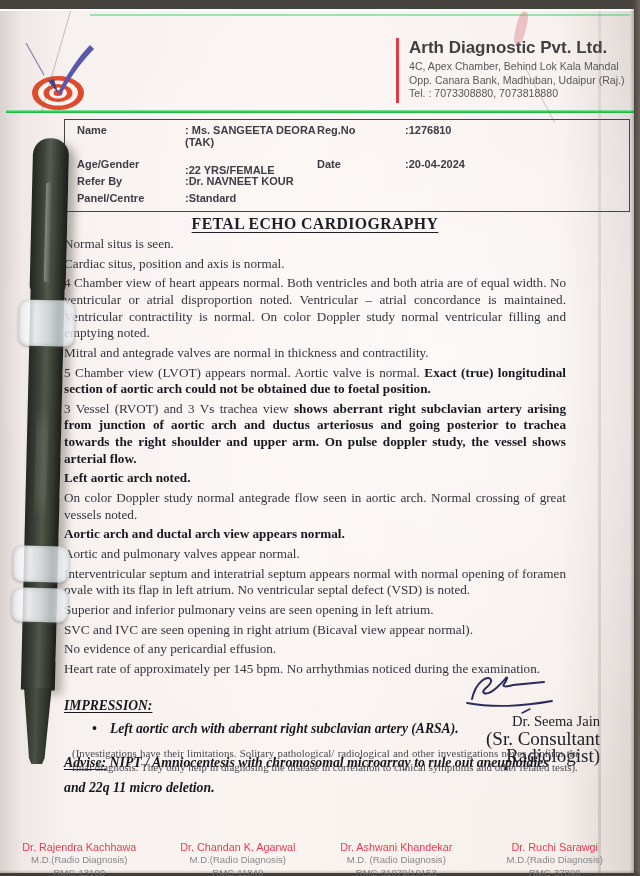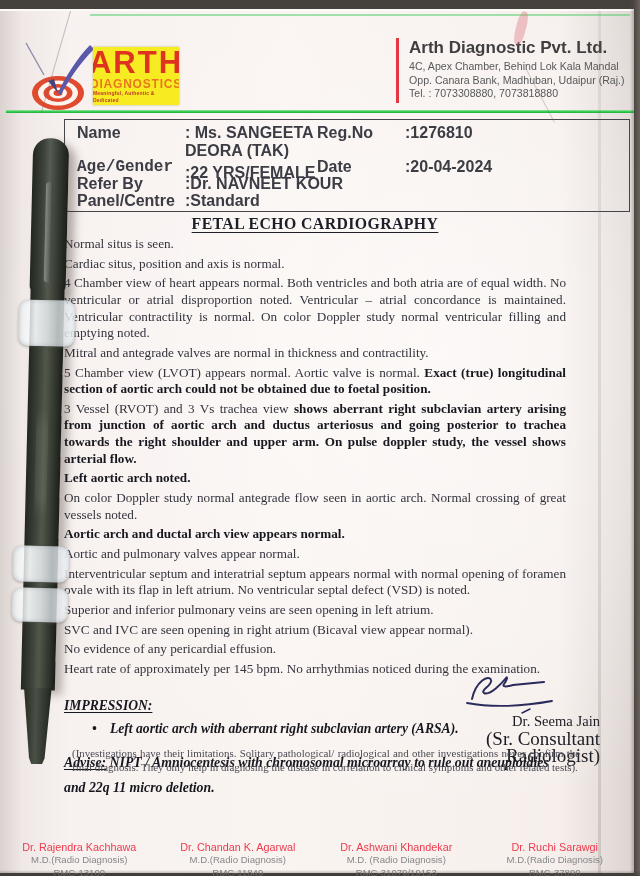--- a/index.html
+++ b/index.html
@@ -39,21 +39,21 @@
   .red-divider{position:absolute;left:396px;top:27px;width:3px;height:65px;background:#e43742;}
   .company{position:absolute;left:409px;top:27px;width:225px;font-family:"Liberation Sans",sans-serif;}
   .company-name{font-size:17px;line-height:20px;font-weight:700;color:#3f3e40;}
   .company-addr{font-size:10.6px;line-height:13.6px;color:#57585a;margin-top:2px;}
   .green-rule{position:absolute;left:6px;top:99px;width:628px;height:3px;
     background:linear-gradient(180deg,#9fe6a8,#2fca4e 55%,#1fae3d);}
 
   
   .pbox{position:absolute;left:64px;top:108px;width:564px;height:91px;
     border:1.4px solid #454549;font-family:"Liberation Sans",sans-serif;
-    font-weight:700;font-size:16px;color:#3c3c44;}
+    font-weight:700;font-size:11px;color:#3c3c44;}
   .pcell{position:absolute;white-space:nowrap;}
   .pwrap{white-space:normal;}
 
   
   .title{position:absolute;left:64px;top:204px;width:502px;text-align:center;
     font-size:15.8px;font-weight:700;letter-spacing:.4px;color:#1e1e28;}
   .title span{text-decoration:underline;text-underline-offset:3px;}
   .body-text{position:absolute;left:64px;top:225px;width:502px;
     font-size:13.2px;line-height:16.55px;color:#33333d;text-align:justify;}
   .body-text p{margin:0 0 3.2px 0;}
@@ -121,42 +121,37 @@
         <ellipse cx="34" cy="52" rx="26" ry="17" fill="#e04a2e"></ellipse>
         <ellipse cx="34" cy="52" rx="20" ry="12.6" fill="#fdf4ee"></ellipse>
         <ellipse cx="34" cy="52" rx="14.5" ry="9" fill="#e04a2e"></ellipse>
         <ellipse cx="34" cy="52" rx="9" ry="5.6" fill="#fdf4ee"></ellipse>
         <ellipse cx="34" cy="52" rx="4.5" ry="2.9" fill="#e04a2e"></ellipse>
         <path d="M34 52 C40 38, 54 16, 66 4 L70 8 C56 22, 44 40, 37 54 Z" fill="#5a58a8"></path>
         <path d="M34 52 L24 40 L30 38 Z" fill="#45437e"></path>
         <path d="M2 2 L20 34" stroke="#8a86a6" stroke-width="1.2" fill="none"></path>
       </svg>
     </div>
-    <div class="logo-box">
-      <div class="logo-brand">ARTH</div>
-      <div class="logo-sub">DIAGNOSTICS</div>
-      <div class="logo-tagline">Meaningful, Authentic &amp; Dedicated</div>
-    </div>
     <div class="red-divider"></div>
     <div class="company">
       <div class="company-name">Arth Diagnostic Pvt. Ltd.</div>
       <div class="company-addr">
         <div>4C, Apex Chamber, Behind Lok Kala Mandal</div>
         <div>Opp. Canara Bank, Madhuban, Udaipur (Raj.)</div>
         <div>Tel. : 7073308880, 7073818880</div>
       </div>
     </div>
     <div class="green-rule"></div>
 
     <div class="pbox">
       <div class="pcell" style="left:12px;top:4px;">Name</div>
       <div class="pcell pwrap" style="left:120px;top:4px;width:162px;">: Ms. SANGEETA DEORA (TAK)</div>
       <div class="pcell" style="left:252px;top:4px;">Reg.No</div>
       <div class="pcell" style="left:340px;top:4px;">:1276810</div>
-      <div class="pcell" style="left:12px;top:38px;font-family:Liberation Mono, monospace;">Age/Gender</div>
+      <div class="pcell" style="left:12px;top:38px;">Age/Gender</div>
       <div class="pcell" style="left:120px;top:44px;">:22 YRS/FEMALE</div>
       <div class="pcell" style="left:252px;top:38px;">Date</div>
       <div class="pcell" style="left:340px;top:38px;">:20-04-2024</div>
       <div class="pcell" style="left:12px;top:55px;">Refer By</div>
       <div class="pcell" style="left:120px;top:55px;">:Dr. NAVNEET KOUR</div>
       <div class="pcell" style="left:12px;top:72px;">Panel/Centre</div>
       <div class="pcell" style="left:120px;top:72px;">:Standard</div>
     </div>
 
     <div class="title"><span>FETAL ECHO CARDIOGRAPHY</span></div>

